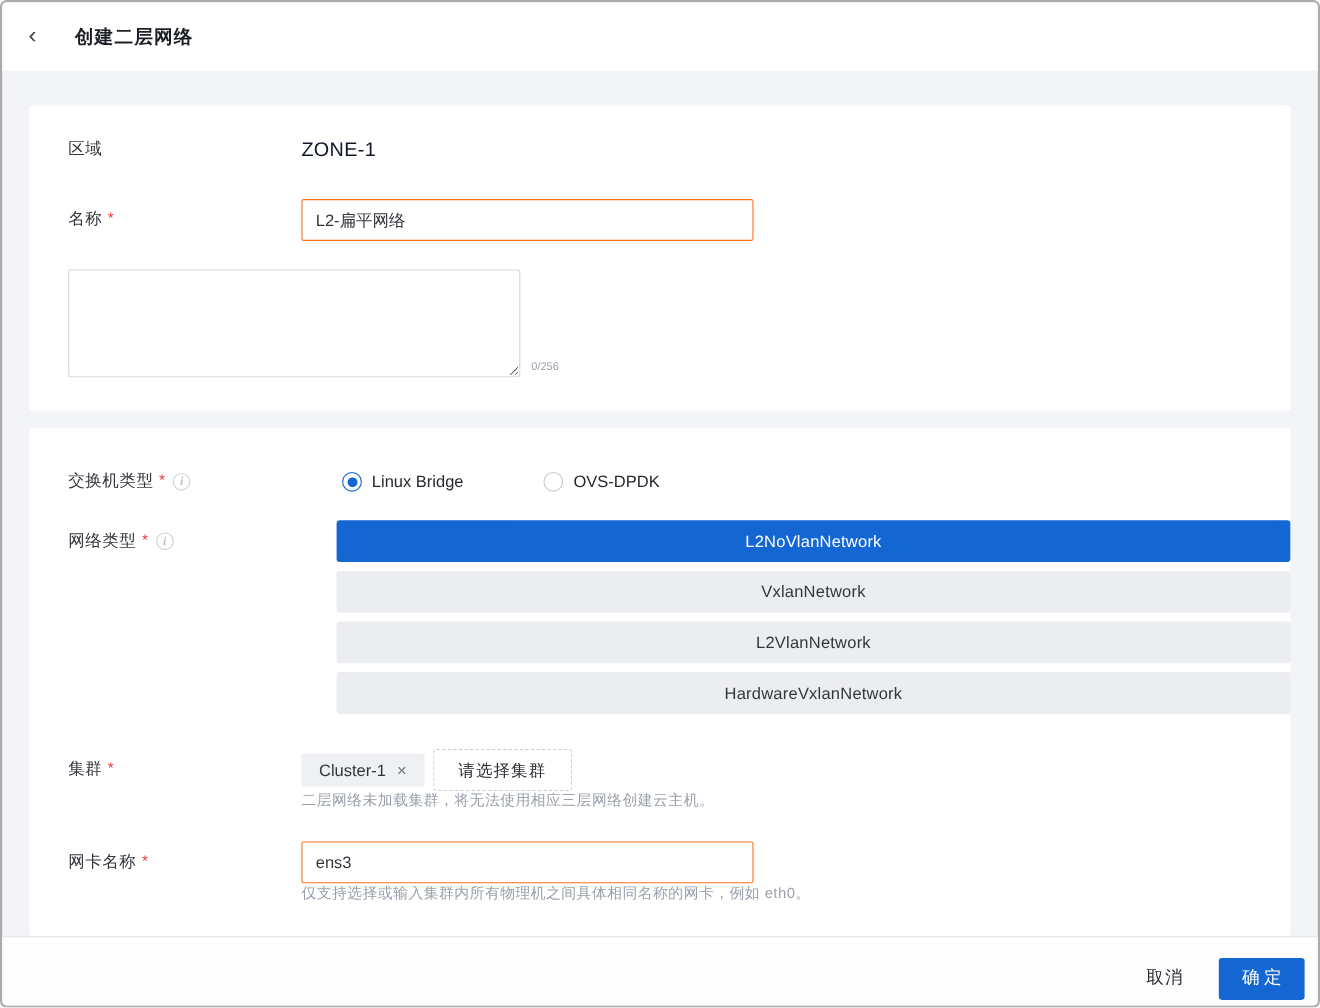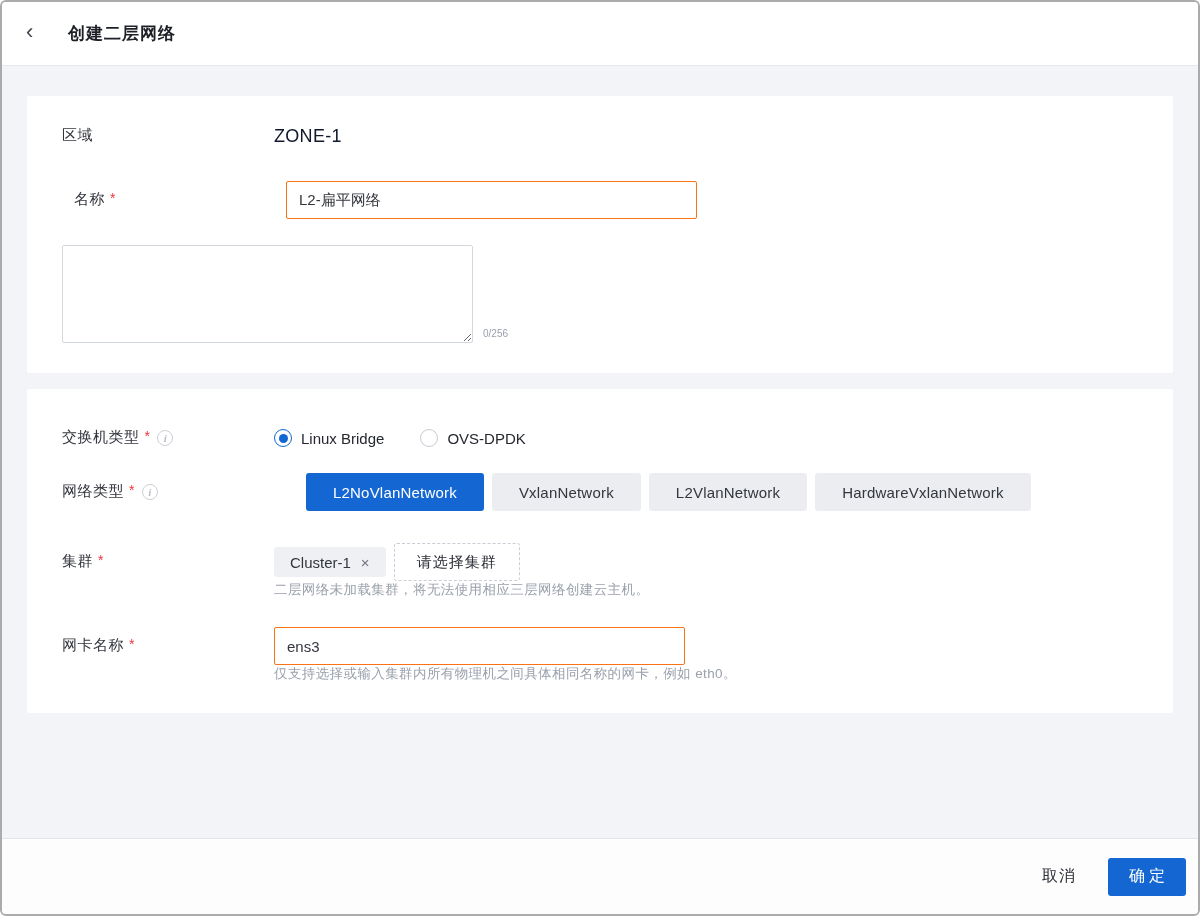--- a/index.html
+++ b/index.html
@@ -72,34 +72,34 @@
     width:411px; height:98px;
     border:1px solid #d3d7de; border-radius:2px;
     font-size:15px; color:#33363d; padding:8px 12px;
     font-family:"Liberation Sans", sans-serif;
     outline:none; resize:both;
   }
   .char-counter { font-size:10px; color:#9aa0ab; margin-left:10px; padding-bottom:4px; }
 
   
   .radio-group { display:flex; align-items:center; height:38px; gap:36px; }
-  .radio-item { display:flex; align-items:flex-end; cursor:pointer; }
+  .radio-item { display:flex; align-items:flex-end; cursor:pointer;margin-left:37px; }
   .radio-circle {
     width:18px; height:18px; border-radius:50%;
     border:1.5px solid #c6cad1; background:#fff;
     display:inline-flex; align-items:center; justify-content:center;
   }
   .radio-item.checked .radio-circle { border-color:#1467d2; }
   .radio-item.checked .radio-circle::after {
     content:""; width:9px; height:9px; border-radius:50%; background:#1467d2;
   }
   .radio-label { font-size:15px; color:#25282f; margin-left:9px; }
 
   
-  .seg-group { display:flex; gap:8px; }
+  .seg-group { display:flex; gap:8px;flex-direction:column; }
   .seg-btn {
     height:38px; border:none; border-radius:3px;
     background:#ecedf1; color:#33363d;
     font-size:15px; padding:0 27px; cursor:pointer;
     font-family:"Liberation Sans", sans-serif;
     letter-spacing:0.2px;
   }
   .seg-btn.active { background:#1467d2; color:#fff; }
 
   
@@ -156,21 +156,21 @@
 
       <div class="form-row row-zone">
         <div class="form-label plain">
           <span>区域</span>
         </div>
         <div class="form-field">
           <span class="static-value">ZONE-1</span>
         </div>
       </div>
 
-      <div class="form-row" style="margin-top:34px;margin-left:12px;">
+      <div class="form-row" style="margin-top:34px;">
         <div class="form-label">
           <span>名称</span>
           <span class="required">*</span>
         </div>
         <div class="form-field">
           <input class="text-input" type="text" value="L2-扁平网络" style="">
         </div>
       </div>
 
       <div class="form-row">

